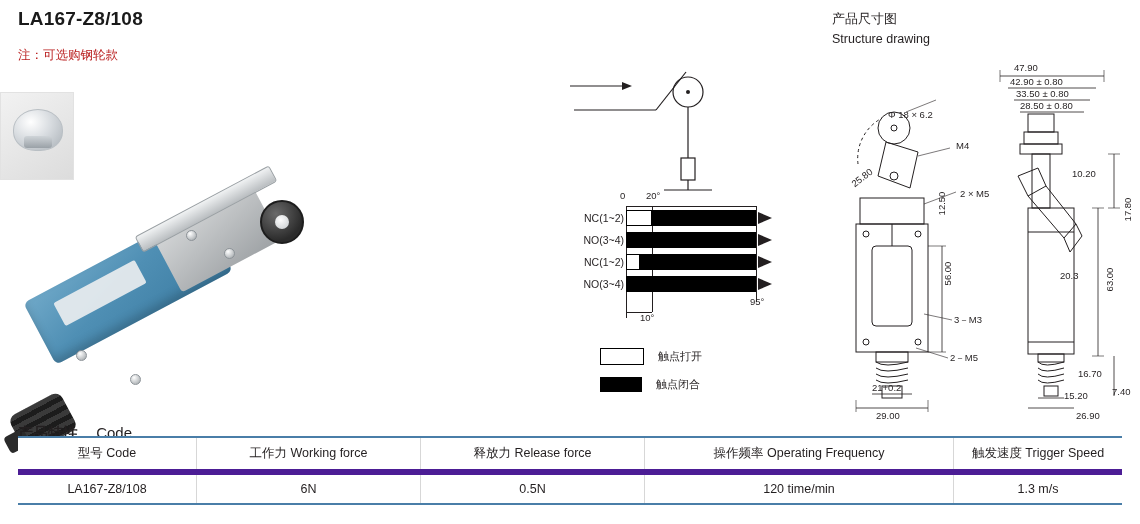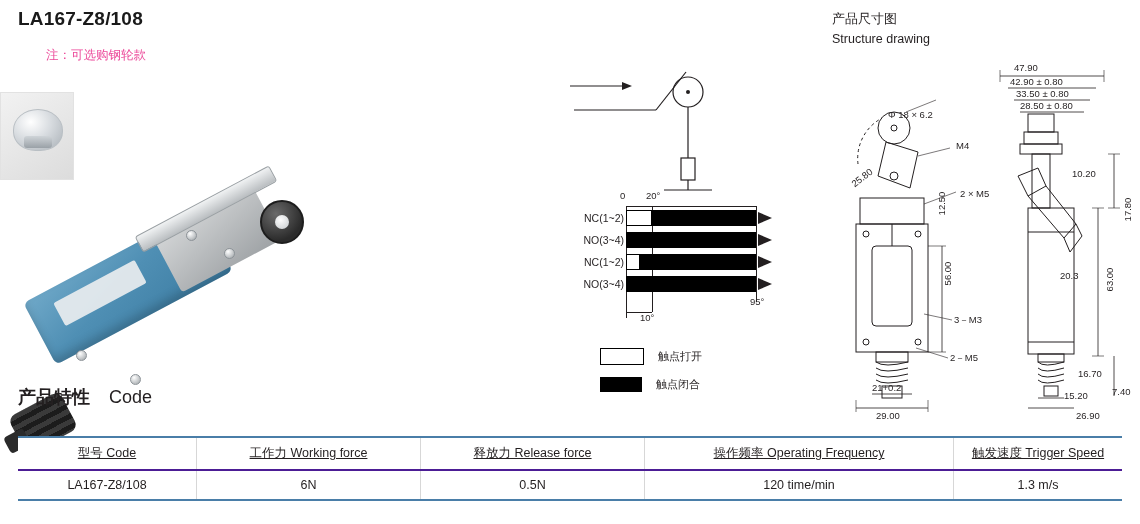--- a/index.html
+++ b/index.html
@@ -9,21 +9,21 @@
     font-family:"Liberation Sans", sans-serif;
     color:#231f20;
     position:relative;
     overflow:hidden;
   }
   .page{position:relative;width:1140px;height:376px;}
 
   
   .left{position:absolute;left:18px;top:8px;width:500px;}
   .title{font-size:19px;font-weight:bold;letter-spacing:.2px;color:#1a1a1a;}
-  .note{margin-top:16px;font-size:12.5px;line-height:19px;color:#ec4899;margin-left:28px;}
+  .note{margin-top:16px;font-size:12.5px;line-height:19px;color:#b91c1c;}
   .note div{white-space:nowrap;}
 
   .photo-wrap{position:absolute;left:0px;top:92px;width:330px;height:300px;}
   .thumb{
     position:absolute;left:0;top:0;width:72px;height:86px;
     background:linear-gradient(145deg,#f2f2f2,#dcdcdc);
     border:1px solid #e2e2e2;
   }
   .thumb .knob{
     position:absolute;left:12px;top:16px;width:48px;height:40px;
@@ -104,34 +104,34 @@
   
   .right{position:absolute;left:832px;top:10px;width:290px;}
   .draw-area{position:absolute;left:832px;top:56px;width:300px;height:380px;}
 
   .dim{position:absolute;font-size:9.5px;color:#231f20;white-space:nowrap;}
   .ln{position:absolute;background:#231f20;}
   .lnh{height:1px;}
   .lnv{width:1px;}
 
   
-  .feat{position:absolute;left:18px;top:385px;font-size:18px;}
+  .feat{position:absolute;left:18px;top:424px;font-size:15px;}
   .feat .cn{font-weight:bold;}
   .feat .en{margin-left:14px;}
 
   table.spec{
     position:absolute;left:18px;top:436px;width:1104px;
     border-collapse:collapse;font-size:12.5px;
   }
   table.spec th, table.spec td{
     text-align:center;padding:7px 4px;border-left:1px solid #d7d7d7;
   }
   table.spec th:first-child, table.spec td:first-child{border-left:none;}
   table.spec thead th{font-weight:normal;background:#fff;}
-  table.spec thead tr{border-top:2px solid #4a7ea8;border-bottom:2px solid #4c1d95;text-decoration:underline;}
+  table.spec thead tr{border-top:2px solid #4a7ea8;border-bottom:6px solid #4c1d95;}
   table.spec tbody tr{border-bottom:2px solid #4a7ea8;}
 </style>
 </head>
 <body>
 
 <div class="page">
 
   <div class="left">
     <div class="title">LA167-Z8/108</div>
     <div class="note">

